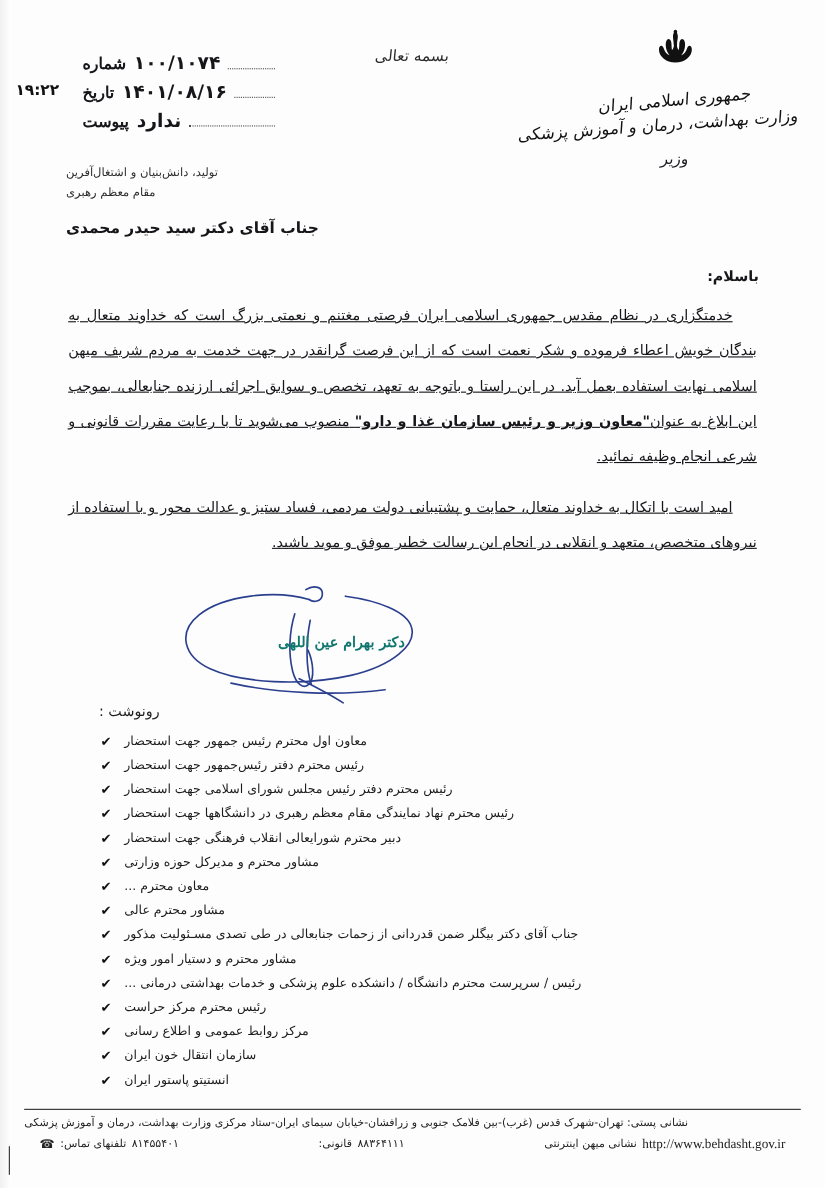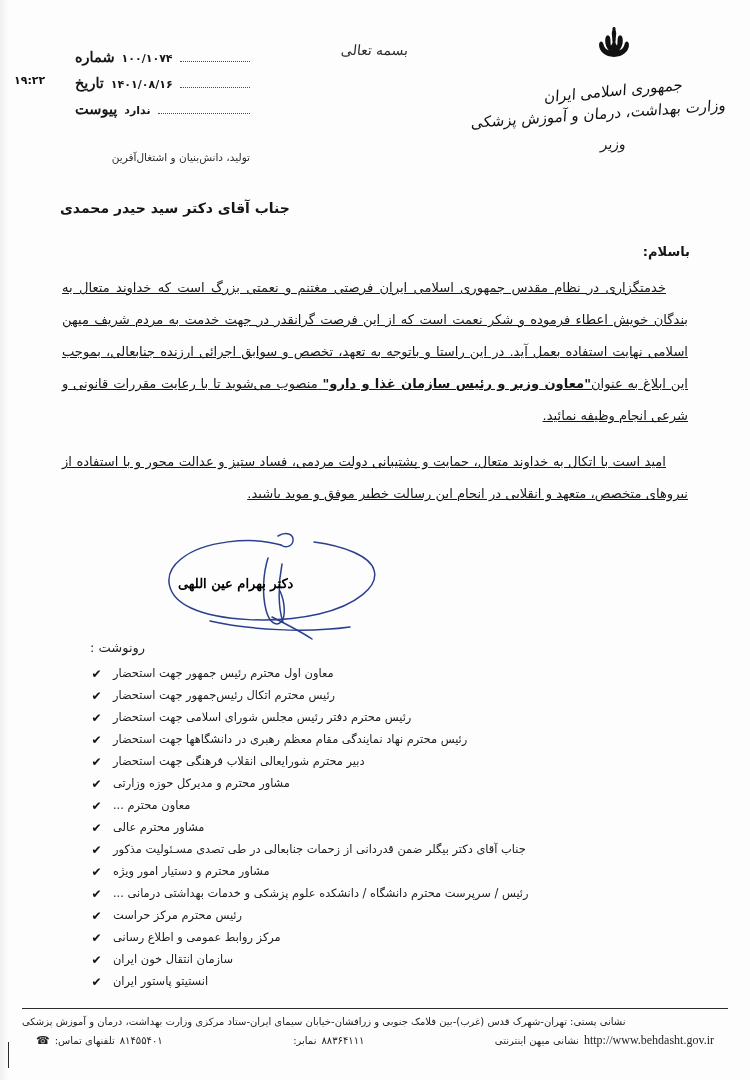--- a/index.html
+++ b/index.html
@@ -34,21 +34,21 @@
   
   .header {
     position: absolute;
     top: 0; left: 0; right: 0;
     height: 190px;
   }
   .time-stamp {
     position: absolute;
     left: 14px;
     top: 74px;
-    font-size: 11px;
+    font-size: 14px;
     font-weight: 700;
     letter-spacing: .5px;
     color: #121212;
   }
   .meta-block {
     position: absolute;
     right: 500px;
     top: 48px;
     width: 175px;
     text-align: center;
@@ -67,21 +67,21 @@
     white-space: nowrap;
     font-family: "DejaVu Serif", "Liberation Serif", serif;
   }
   .meta-dots {
     flex: 1;
     border-bottom: 1.5px dotted #4a4a4a;
     height: 11px;
     min-width: 8px;
   }
   .meta-value {
-    font-size: 11px;
+    font-size: 17px;
     font-weight: 700;
     letter-spacing: .6px;
     white-space: nowrap;
     padding: 0 3px;
   }
   .meta-value.wide { letter-spacing: 1px; }
 
   .basmalah {
     position: absolute;
     left: 0; right: 0;
@@ -125,21 +125,21 @@
     font-family: "DejaVu Serif", "Liberation Serif", serif;
     transform: skewX(-8deg);
     margin-top: 14px;
   }
 
   .slogan {
     position: absolute;
     right: 500px;
     top: 148px;
     width: 190px;
-    text-align: right;
+    text-align: left;
     font-size: 10.5px;
     line-height: 1.75;
     color: #2c2c2c;
   }
 
   
   .addressee {
     position: absolute;
     top: 200px;
     right: 60px;
@@ -177,24 +177,24 @@
     left: 150px;
     width: 280px;
     height: 130px;
   }
   .sig-svg { position: absolute; inset: 0; }
   .sig-name {
     position: absolute;
     left: 28px;
     top: 56px;
     width: 190px;
-    text-align: left;
+    text-align: right;
     font-size: 13px;
     font-weight: 700;
-    color: #000000;
+    color: #0f766e;
     font-family: "DejaVu Serif", "Liberation Serif", serif;
     letter-spacing: .3px;
   }
 
   
   .cc {
     position: absolute;
     top: 640px;
     right: 60px;
     left: 60px;
@@ -310,20 +310,21 @@
           <rect x="46.6" y="2" width="6.8" height="34" rx="3.2"></rect>
         </g>
       </svg>
       <div class="lh-line1">جمهوری اسلامی ایران</div>
       <div class="lh-line2">وزارت بهداشت، درمان و آموزش پزشکی</div>
       <div class="lh-role">وزیر</div>
     </div>
 
     <div class="slogan">
       <div>تولید، دانش‌بنیان و اشتغال‌آفرین</div>
+      <div>مقام معظم رهبری</div>
     </div>
   </div>
 
   <div class="addressee">جناب آقای دکتر سید حیدر محمدی</div>
   <div class="salutation">باسلام:</div>
 
   <div class="body-text">
     <p><span>خدمتگزاری در نظام مقدس جمهوری اسلامی ایران فرصتی مغتنم و نعمتی بزرگ است که خداوند متعال به بندگان خویش اعطاء فرموده و شکر نعمت است که از این فرصت گرانقدر در جهت خدمت به مردم شریف میهن اسلامی نهایت استفاده بعمل آید. در این راستا و باتوجه به تعهد، تخصص و سوابق اجرائی ارزنده جنابعالی، بموجب این ابلاغ به عنوان</span><span class="emph">"معاون وزیر و رئیس سازمان غذا و دارو"</span> <span>منصوب می‌شوید تا با رعایت مقررات قانونی و شرعی انجام وظیفه نمائید.</span></p>
     <p>امید است با اتکال به خداوند متعال، حمایت و پشتیبانی دولت مردمی، فساد ستیز و عدالت محور و با استفاده از نیروهای متخصص، متعهد و انقلابی در انجام این رسالت خطیر موفق و موید باشید.</p>
   </div>
@@ -343,21 +344,21 @@
   </div>
 
   <div class="cc">
     <div class="cc-title">رونوشت :</div>
     <ul class="cc-list">
       <li class="cc-item">
           <span class="cc-label">معاون اول محترم رئیس جمهور جهت استحضار</span>
           <span class="cc-check">✔</span>
         </li>
       <li class="cc-item">
-          <span class="cc-label">رئیس محترم اتکال رئیس‌جمهور جهت استحضار</span>
+          <span class="cc-label">رئیس محترم دفتر رئیس‌جمهور جهت استحضار</span>
           <span class="cc-check">✔</span>
         </li>
       <li class="cc-item">
           <span class="cc-label">رئیس محترم دفتر رئیس مجلس شورای اسلامی جهت استحضار</span>
           <span class="cc-check">✔</span>
         </li>
       <li class="cc-item">
           <span class="cc-label">رئیس محترم نهاد نمایندگی مقام معظم رهبری در دانشگاهها جهت استحضار</span>
           <span class="cc-check">✔</span>
         </li>
@@ -410,21 +411,21 @@
 
   <div class="footer">
     <div class="footer-addr">نشانی پستی: تهران-شهرک قدس (غرب)-بین فلامک جنوبی و زرافشان-خیابان سیمای ایران-ستاد مرکزی وزارت بهداشت، درمان و آموزش پزشکی</div>
     <div class="footer-contacts">
       <span class="grp">
         <span class="url">http://www.behdasht.gov.ir</span>
         <span>نشانی میهن اینترنتی</span>
       </span>
       <span class="grp">
         <span>۸۸۳۶۴۱۱۱</span>
-        <span>نمابر:</span>
+        <span>قانونی:</span>
       </span>
       <span class="grp">
         <span>۸۱۴۵۵۴۰۱</span>
         <span>تلفنهای تماس:</span>
         <span class="phone-icon">☎</span>
       </span>
     </div>
   </div>
   <div class="footer-corner"></div>
 </div>

